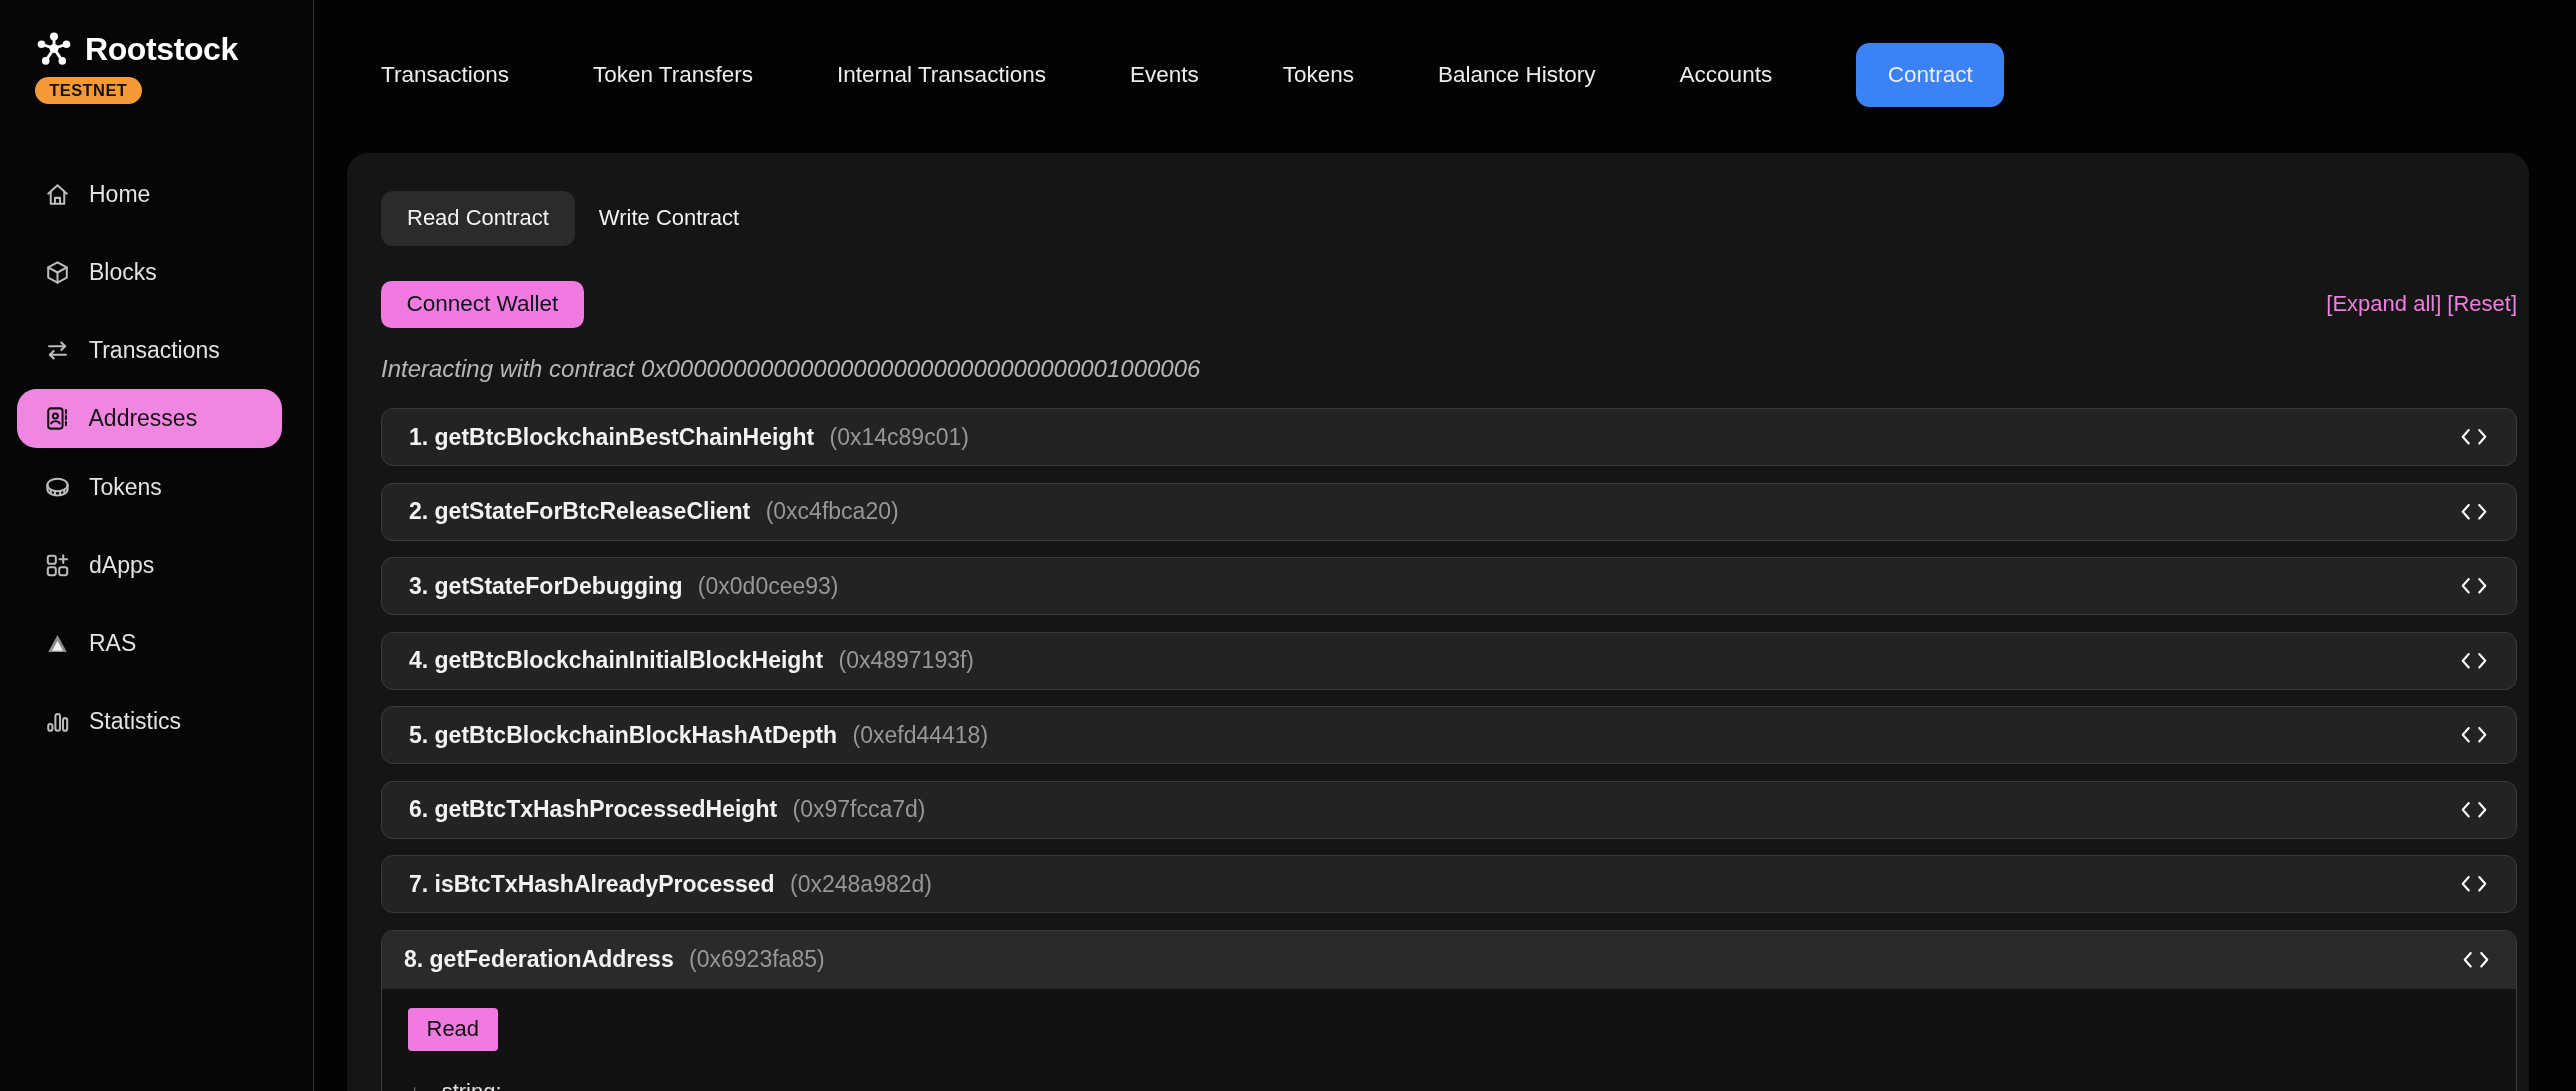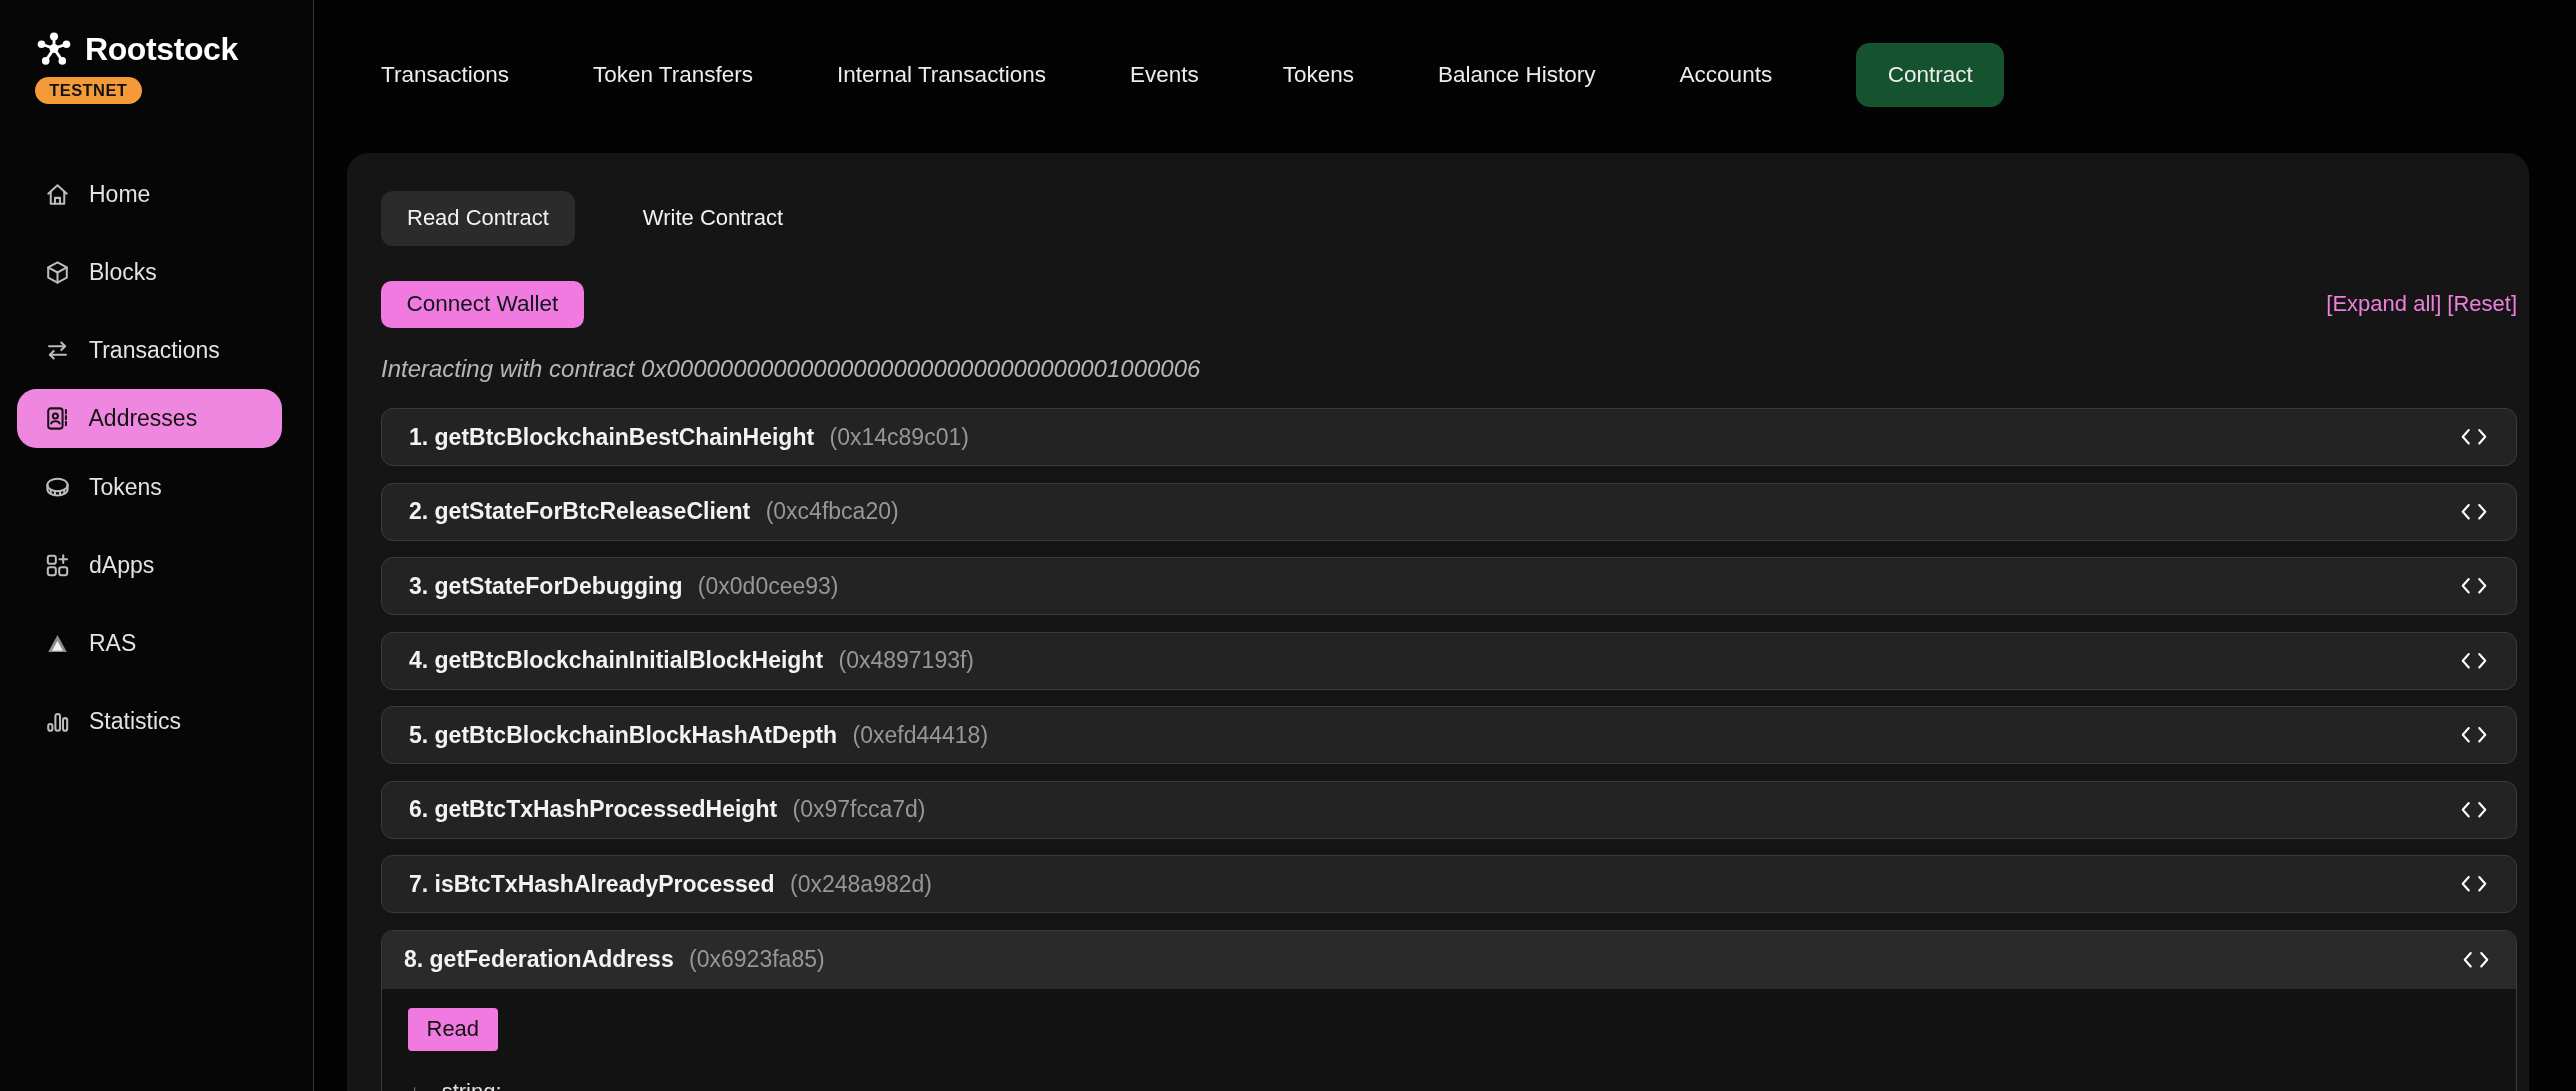--- a/index.html
+++ b/index.html
@@ -22,26 +22,26 @@
   .nav-item .fillicon{stroke:none;fill:#bcbcbc;}
   .nav-label{font-size:23px;color:#e3e3e3;}
   .nav-item.active{margin:0 16.5px;padding-left:27px;height:59px;background:#ef86e0;border-radius:19.5px;}
   .nav-item.active svg{stroke:#141414;}
   .nav-item.active .nav-label{color:#141414;font-weight:500;}
 
   
   .main{position:absolute;left:315px;top:0;right:0;bottom:0;}
   .tabbar{margin-top:39px;height:72px;display:flex;align-items:center;padding-left:66px;gap:84px;}
   .tab{font-size:22.5px;color:#ededed;white-space:nowrap;cursor:pointer;}
-  .tab.active{background:#14532d;border-radius:13.5px;padding:19px 31.5px;}
+  .tab.active{background:#3b82f6;border-radius:13.5px;padding:19px 31.5px;}
 
   .panel{margin:42px 47px 0 32px;height:976px;background:#151515;border-radius:21px;
          padding:38px 12px 0 34px;}
 
-  .ct-tabs{display:flex;align-items:center;gap:68px;}
+  .ct-tabs{display:flex;align-items:center;gap:24px;}
   .ct-tab{font-size:22px;color:#f2f2f2;cursor:pointer;}
   .ct-tab.active{background:#2b2b2b;border-radius:12px;padding:14.3px 26px;}
 
   .toolbar{margin-top:35px;display:flex;align-items:center;justify-content:space-between;}
   .connect-btn{background:#f07ae0;border:none;border-radius:10.5px;padding:10.5px 25.5px;
                font-family:Liberation Sans, sans-serif;font-size:22.5px;font-weight:500;color:#10151c;cursor:pointer;}
   .links{display:flex;gap:6px;}
   .plink{color:#ef7fdf;font-size:22px;cursor:pointer;text-decoration:none;}
 
   .interacting{margin-top:27px;font-size:24px;color:#b6b6b6;font-style:italic;}

